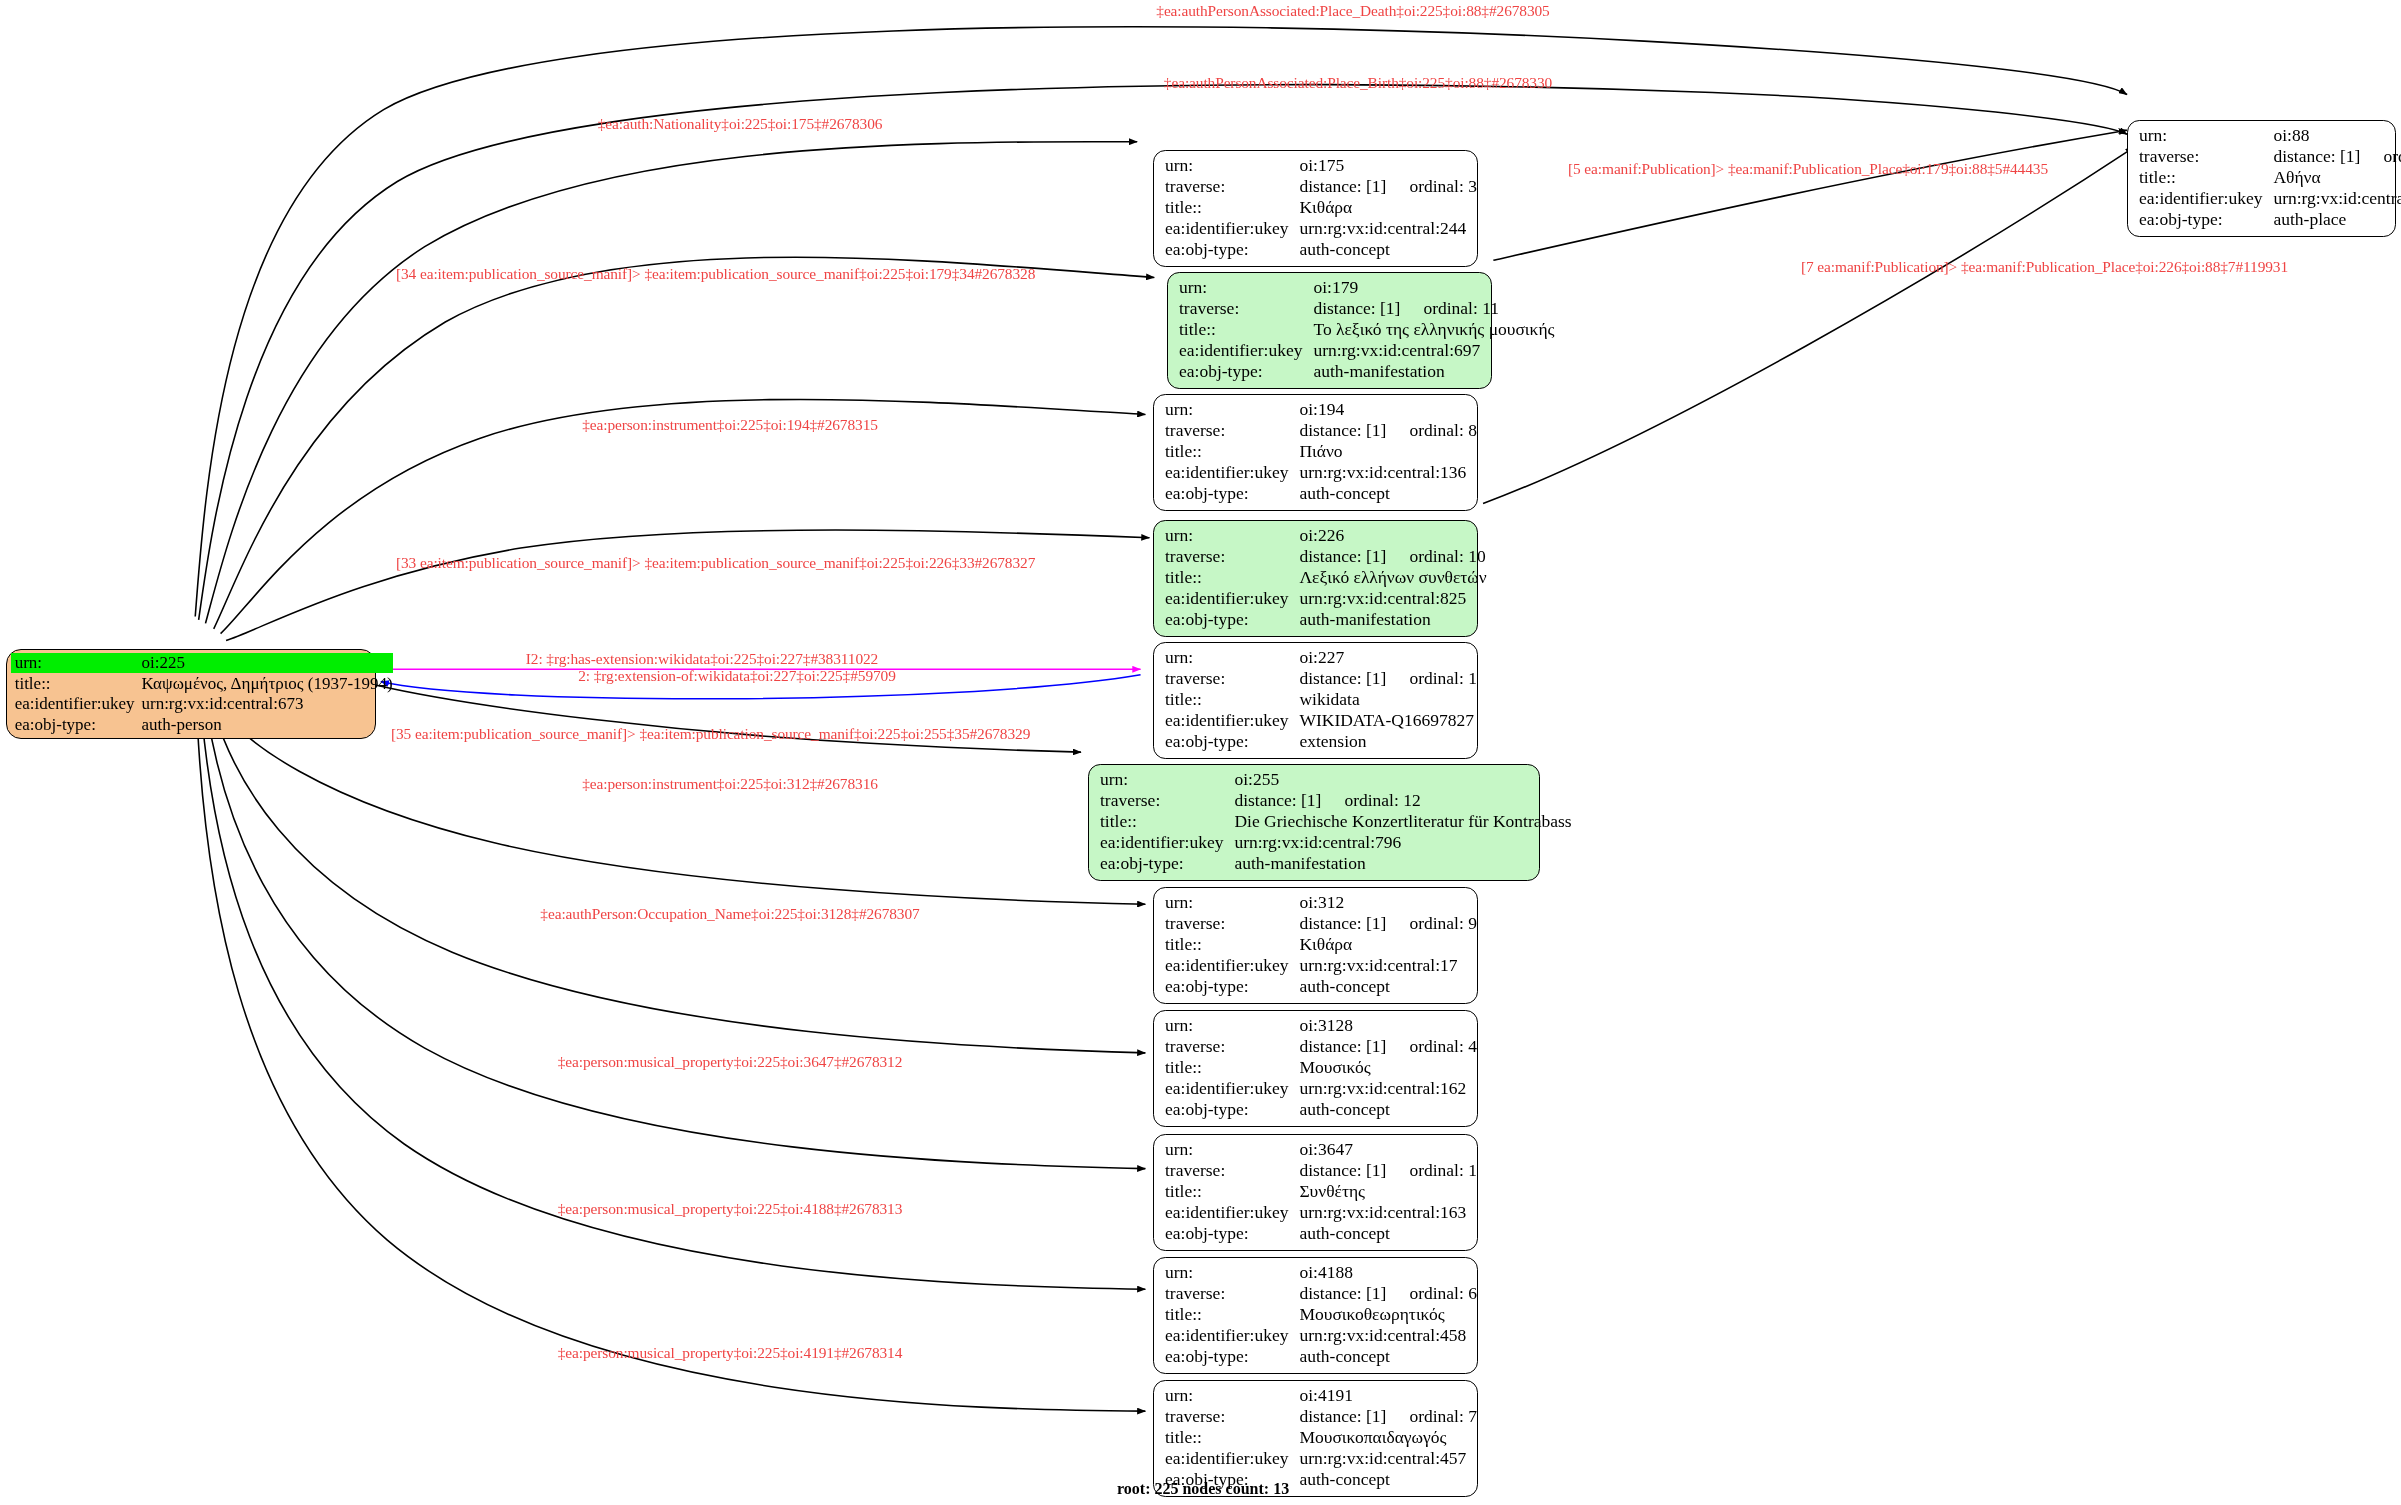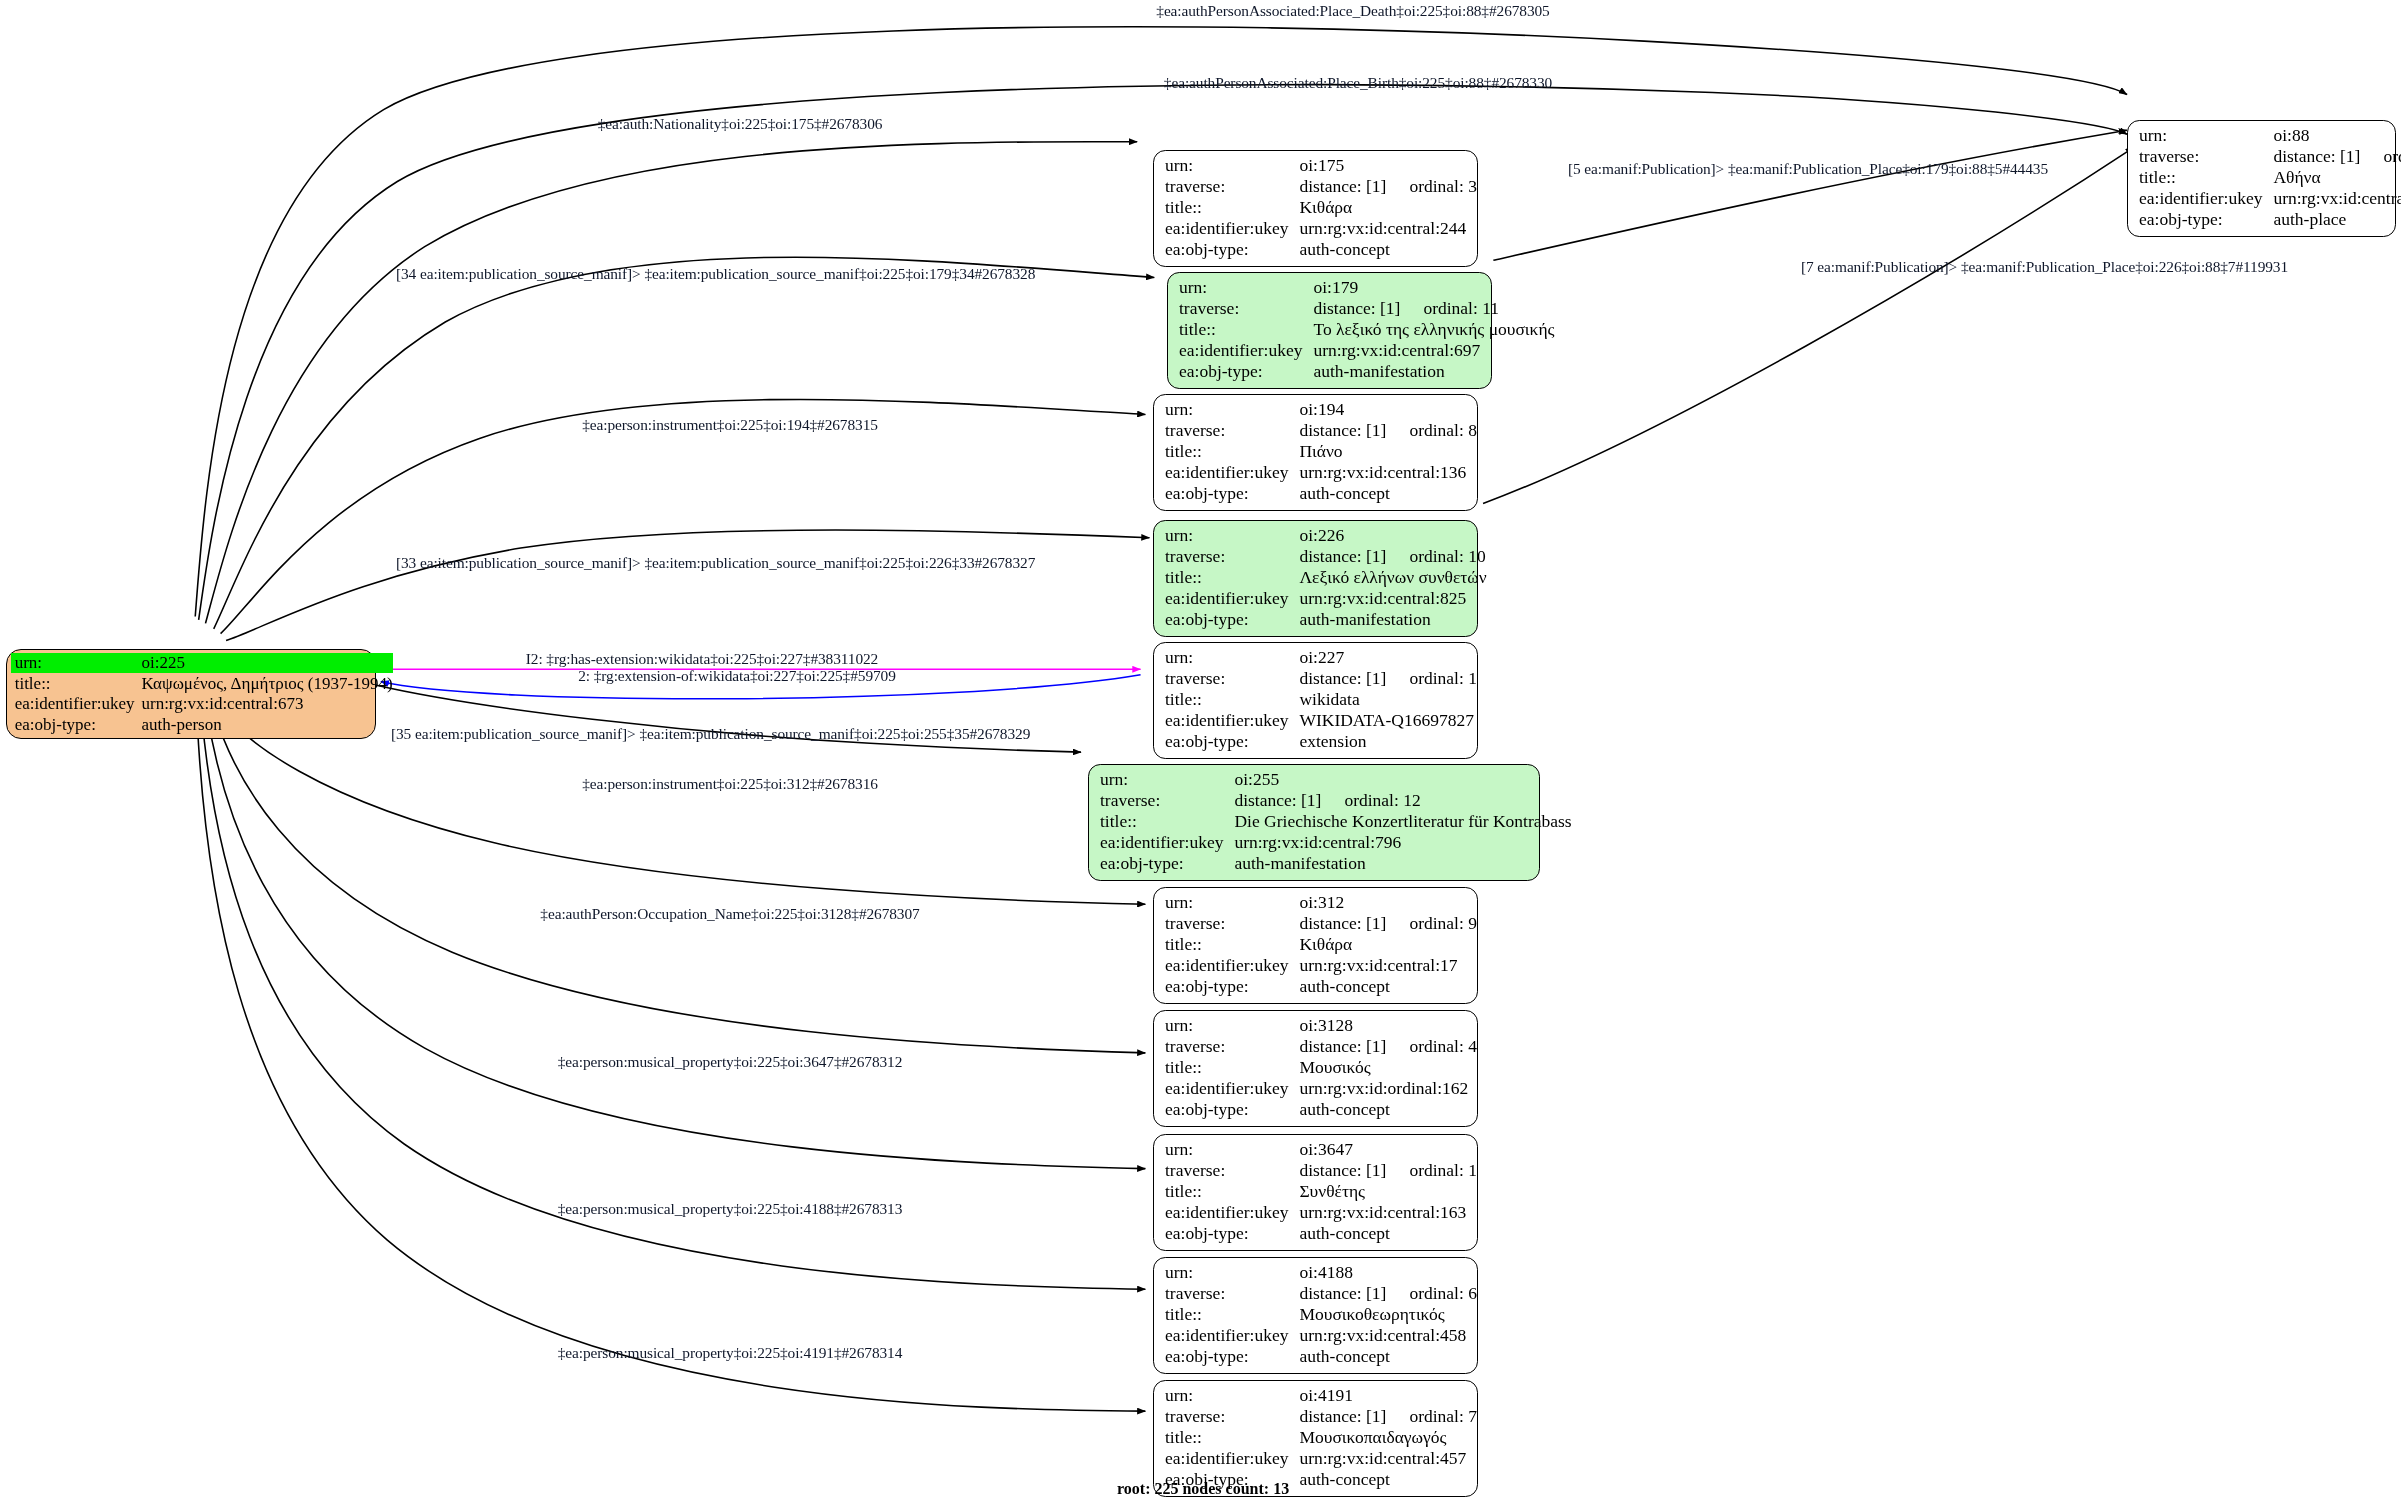--- a/index.html
+++ b/index.html
@@ -53,21 +53,21 @@
   .node.root table.kv { font-size: 17px; }
   .node.root td.k { padding-left: 4.1px; padding-right: 6.9px; }
   .hl td { background: #00ee00; }
   .dist-wrap { display: inline-block; }
   .dist-wrap .ord { display: inline-block; padding-left: 23px; }
   .edge-label {
     position: absolute;
     font-size: 15.4px;
     line-height: 1;
     white-space: nowrap;
-    color: #0f172a;
+    color: #ef4444;
     letter-spacing: -0.1px;
   }
   .edge-label.center { transform: translateX(-50%); }
   .footer {
     position: absolute;
     font-size: 16px;
     white-space: nowrap;
     font-weight: bold;
   }
 </style>
@@ -391,21 +391,21 @@
       <tr>
             <td class="k">traverse:</td>
           <td class="v"><span class="dist-wrap"><span>distance: [1]</span><span class="ord">ordinal: 4</span></span></td>
           </tr>
       <tr>
             <td class="k">title::</td>
           <td class="v">Μουσικός</td>
           </tr>
       <tr>
             <td class="k">ea:identifier:ukey</td>
-          <td class="v">urn:rg:vx:id:ordinal:162</td>
+          <td class="v">urn:rg:vx:id:central:162</td>
           </tr>
       <tr>
             <td class="k">ea:obj-type:</td>
           <td class="v">auth-concept</td>
           </tr>
     </tbody>
       </table>
   </div>
 
   <div class="node" style="left:1153px; top:1102px; width:325px;">

